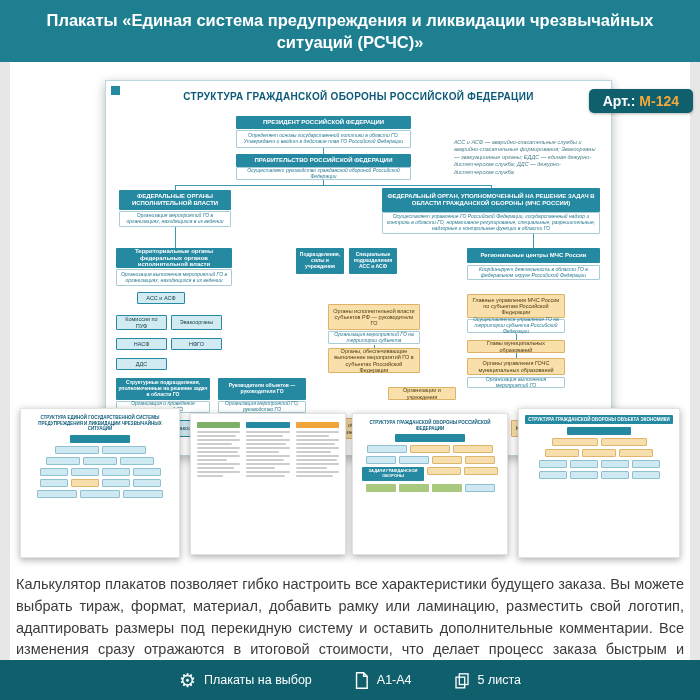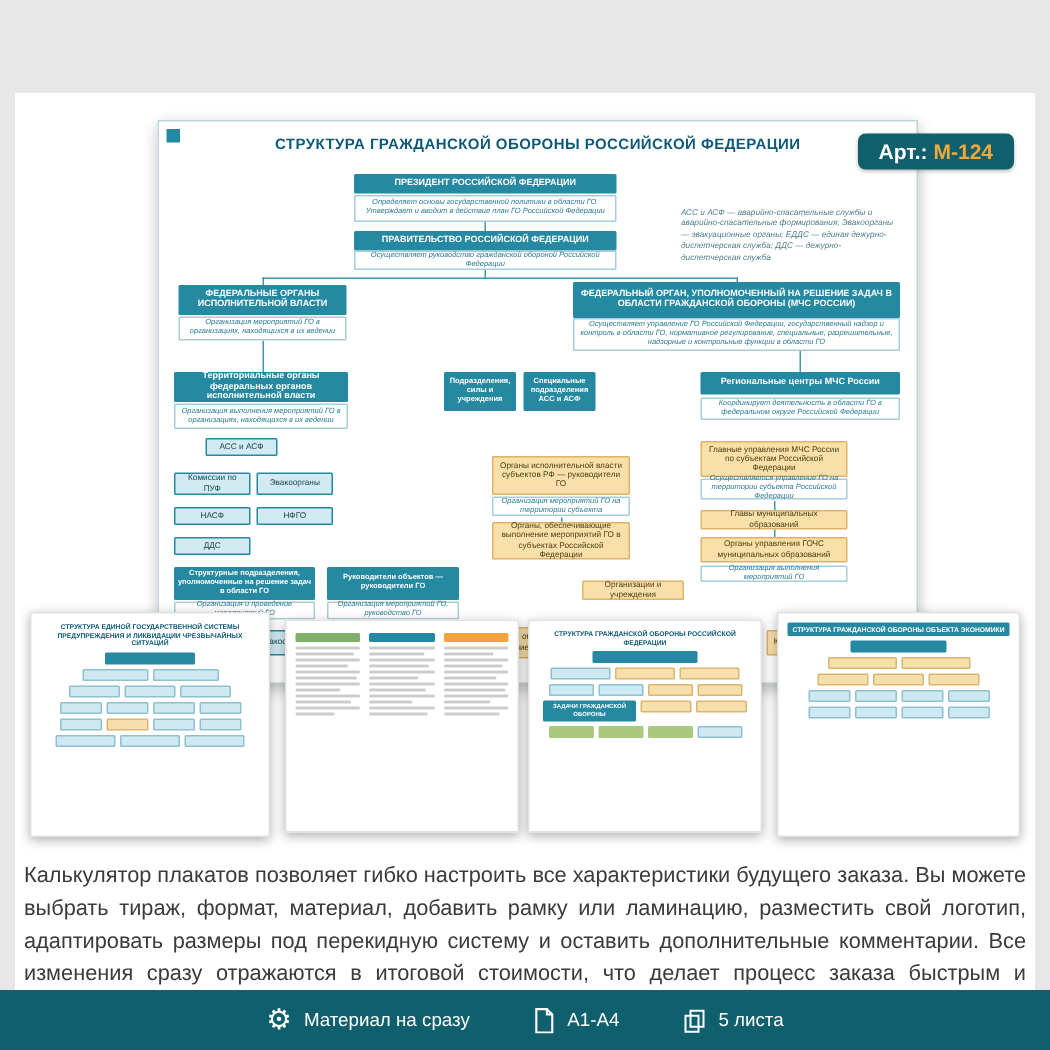--- a/index.html
+++ b/index.html
@@ -9,21 +9,21 @@
 
   
   .hdr { position:absolute; left:0; top:0; width:700px; height:62px; background:#1e7f91;
          display:flex; align-items:center; justify-content:center; z-index:10; }
   .hdr .title { color:#fff; font-size:16.5px; font-weight:600; text-align:center; line-height:1.35; padding:0 28px; }
 
   
   .content { position:absolute; left:10px; right:10px; top:62px; bottom:40px; background:#fff; }
 
   
-  .art { position:absolute; top:89px; right:24px; background:#0f5f6d; color:#fff; font-size:14px; font-weight:bold;
+  .art { position:absolute; top:89px; right:7px; background:#0f5f6d; color:#fff; font-size:14px; font-weight:bold;
          padding:4px 14px; border-radius:5px; z-index:20; box-shadow:0 1px 3px rgba(0,0,0,.3); }
   .art .val { color:#f2a93b; margin-left:4px; }
 
   
   .poster { position:absolute; left:105px; top:80px; width:507px; height:376px; background:#fff;
             border:1px solid #bcd6dd; box-shadow:0 3px 10px rgba(0,0,0,.28); z-index:2; }
   .poster-logo { position:absolute; left:5px; top:5px; width:9px; height:9px; background:#2589a2; }
   .p-title { position:absolute; left:0; right:0; top:10px; text-align:center; font-size:10px; font-weight:bold;
              color:#0d5a78; letter-spacing:.3px; }
   .node { position:absolute; display:flex; align-items:center; justify-content:center; text-align:center;
@@ -64,20 +64,23 @@
          display:flex; align-items:center; justify-content:center; gap:42px; }
   .f-item { display:flex; align-items:center; gap:8px; color:#fff; font-size:12.5px; }
   .f-item svg { display:block; }
   .gear-glyph { font-size:19px; line-height:1; color:#fff; }
 </style>
 </head>
 <body>
 
 <div class="page">
 
+  <div class="hdr">
+    <div class="title">Плакаты «Единая система предупреждения и ликвидации чрезвычайных ситуаций (РСЧС)»</div>
+  </div>
 
   <div class="content"></div>
 
   <div class="art">
     <span>Арт.:</span><span class="val">М-124</span>
   </div>
 
   <div class="poster">
     <div class="poster-logo"></div>
     <div class="p-title">СТРУКТУРА ГРАЖДАНСКОЙ ОБОРОНЫ РОССИЙСКОЙ ФЕДЕРАЦИИ</div>
@@ -284,21 +287,21 @@
         <div class="m blue" style="width:28px"></div>
         <div class="m blue" style="width:28px"></div>
       </div>
   </div>
 
   <p class="desc">Калькулятор плакатов позволяет гибко настроить все характеристики будущего заказа. Вы можете выбрать тираж, формат, материал, добавить рамку или ламинацию, разместить свой логотип, адаптировать размеры под перекидную систему и оставить дополнительные комментарии. Все изменения сразу отражаются в итоговой стоимости, что делает процесс заказа быстрым и прозрачным</p>
 
   <div class="ftr">
     <div class="f-item">
       <span class="gear-glyph">⚙</span>
-      <span>Материал на сразу</span>
+      <span>Плакаты на выбор</span>
     </div>
     <div class="f-item">
       <span>
         <svg width="15" height="17" viewBox="0 0 20 24" fill="none" stroke="#ffffff" stroke-width="2">
           <path d="M3 1h10l5 5v17H3z"></path>
             <path d="M13 1v5h5"></path>
         </svg>
       </span>
       <span>А1-А4</span>
     </div>

